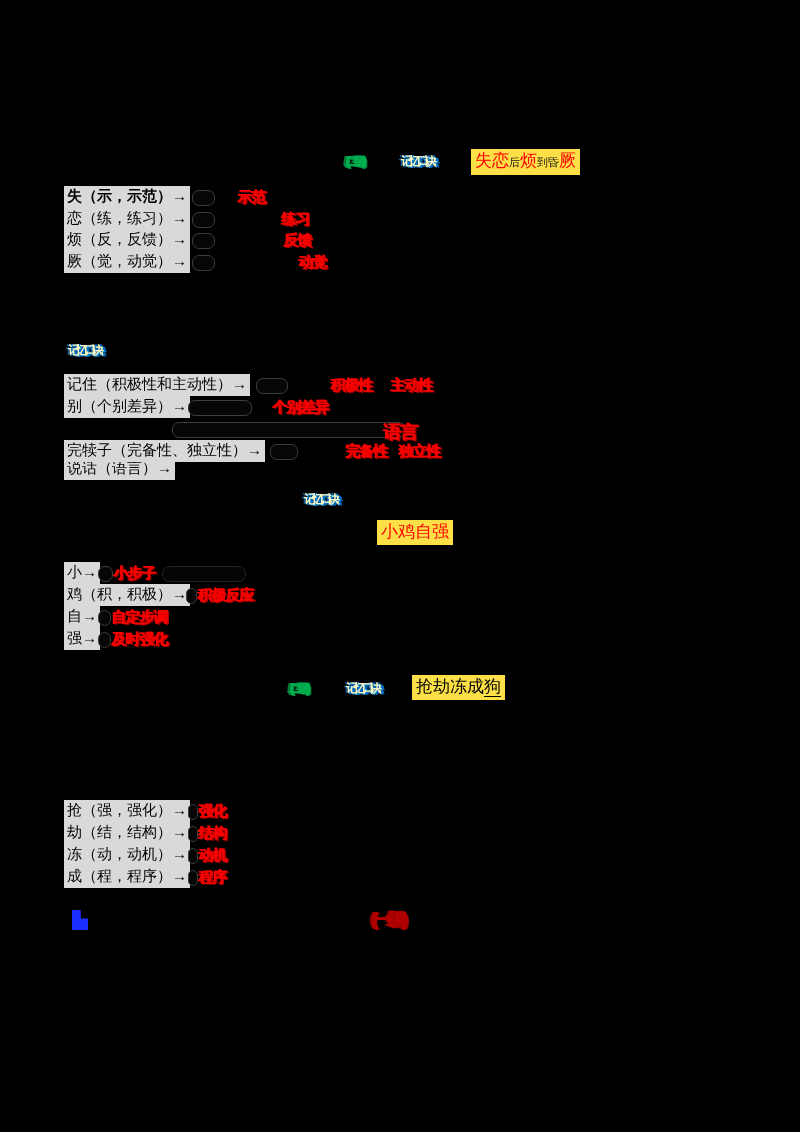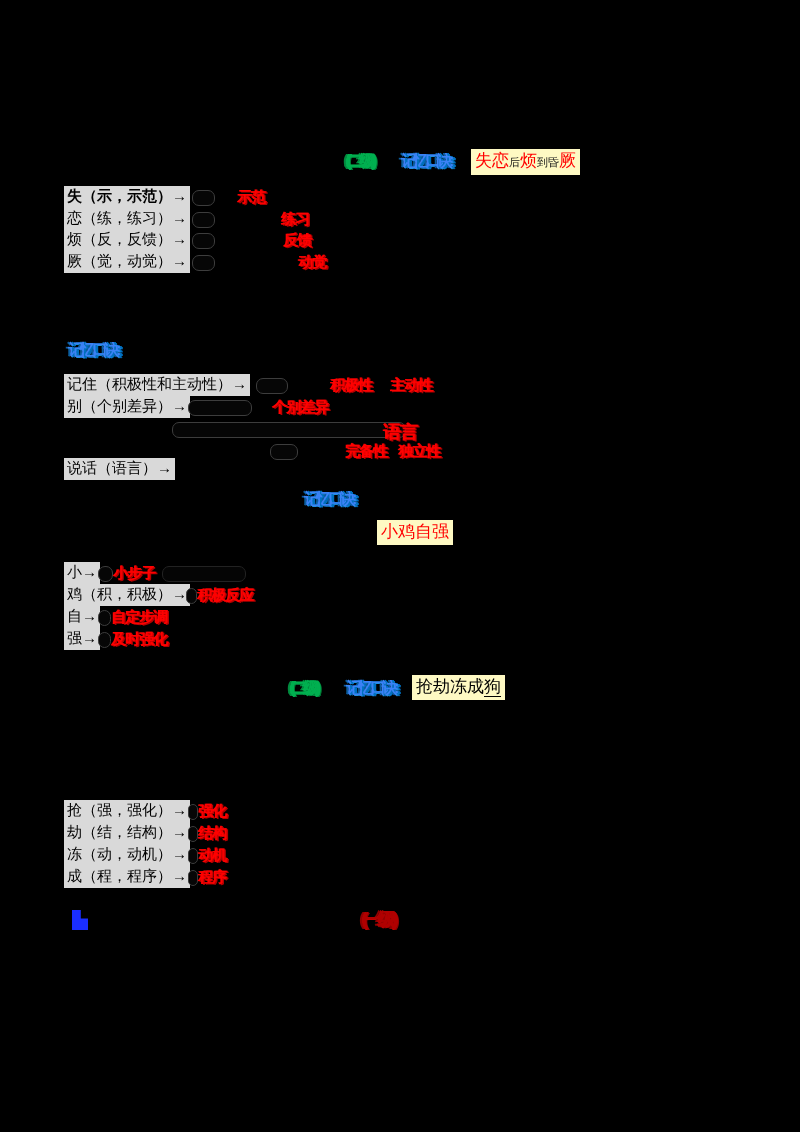--- a/index.html
+++ b/index.html
@@ -10,27 +10,27 @@
   .prompt{background:#d9d9d9;color:#000;font-size:15px;line-height:19px;padding:1px 3px 2px 3px;
           display:inline-block;}
   
   .pill{position:absolute;background:#060606;border:1px solid #3d3d3d;border-radius:7px;height:14px;}
   .pill.faint{border-color:#222;background:#050505;}
   
   .ans{color:#ff0000;font-family:"Liberation Sans","DejaVu Sans",sans-serif;font-weight:bold;
        font-size:15px;letter-spacing:-1px;text-shadow:1px 0 #e00000,2px 1px #b00000;}
   .ans.small{font-size:18px;}
   
-  .garble{font-family:"Liberation Sans","DejaVu Sans",sans-serif;font-weight:bold;font-size:16px;
+  .garble{font-family:"Liberation Sans","DejaVu Sans",sans-serif;font-weight:bold;font-size:12px;
           letter-spacing:-4px;}
   .g-green{color:#00b050;text-shadow:2px 0 #00b050,-2px 0 #008a3e,1px 1px #00b050,3px 1px #007a36;}
-  .g-blue{color:#3b82f6;text-shadow:2px 0 #0070c0,-2px 0 #0b5ea0,1px 1px #2090e0,3px 1px #0070c0;}
+  .g-blue{color:#fef9c3;text-shadow:2px 0 #0070c0,-2px 0 #0b5ea0,1px 1px #2090e0,3px 1px #0070c0;}
   .g-darkred{color:#b00000;font-size:18px;text-shadow:2px 0 #b00000,-2px 0 #900000,1px 1px #c00000,3px 1px #900000;}
   
-  .chip{background:#fef9c3;padding:2px 4px 3px 4px;display:inline-block;line-height:20px;}
+  .chip{background:#fde047;padding:2px 4px 3px 4px;display:inline-block;line-height:20px;}
   .c-red{color:#ff0000;font-size:17px;}
   .c-sm{color:#151515;font-size:11px;}
   .c-blk{color:#000;font-size:17px;}
   .c-blk-u{color:#000;font-size:17px;border-bottom:1.5px solid #000;}
   
   .blue-block{position:absolute;width:16px;height:20px;background:#1a2eff;
               clip-path:polygon(0 0,55% 0,55% 42%,100% 42%,100% 100%,0 100%);}
 </style>
 </head>
 <body>
@@ -73,20 +73,21 @@
   <div class="abs" style="left:390px;top:376px;"><span class="ans">主动性</span></div>
 
   <div class="abs" style="left:64px;top:396px;"><span class="prompt">别（个别差异）→</span></div>
   <div class="pill" style="left:188px;top:400px;width:62px;"></div>
   <div class="abs" style="left:272px;top:398px;"><span class="ans">个别差异</span></div>
 
   <div class="abs" style="left:64px;top:418px;margin-top:40px;"><span class="prompt">说话（语言）→</span></div>
   <div class="pill" style="left:172px;top:422px;width:232px;"></div>
   <div class="abs" style="left:383px;top:420px;"><span class="ans small">语言</span></div>
 
+  <div class="abs" style="left:64px;top:440px;"><span class="prompt">完犊子（完备性、独立性）→</span></div>
   <div class="pill" style="left:270px;top:444px;width:26px;"></div>
   <div class="abs" style="left:345px;top:442px;"><span class="ans">完备性</span></div>
   <div class="abs" style="left:398px;top:442px;"><span class="ans">独立性</span></div>
 
   <div class="abs" style="left:304px;top:489px;">
     <span class="garble g-blue">记忆口诀:</span>
   </div>
   <div class="abs" style="left:377px;top:486px;margin-top:34px;">
     <span class="chip"><span class="c-red">小鸡自强</span></span>
   </div>
@@ -128,17 +129,17 @@
 
   <div class="abs" style="left:64px;top:844px;"><span class="prompt">冻（动，动机）→</span></div>
   <div class="pill" style="left:188px;top:848px;width:8px;"></div>
   <div class="abs" style="left:198px;top:846px;"><span class="ans">动机</span></div>
 
   <div class="abs" style="left:64px;top:866px;"><span class="prompt">成（程，程序）→</span></div>
   <div class="pill" style="left:188px;top:870px;width:8px;"></div>
   <div class="abs" style="left:198px;top:868px;"><span class="ans">程序</span></div>
 
   <div class="blue-block" style="left:72px;top:910px;"></div>
-  <div class="abs" style="left:361px;top:907px;">
+  <div class="abs" style="left:371px;top:907px;">
     <span class="garble g-darkred">(一级)</span>
   </div>
 
 </div>
 
 </body></html>

